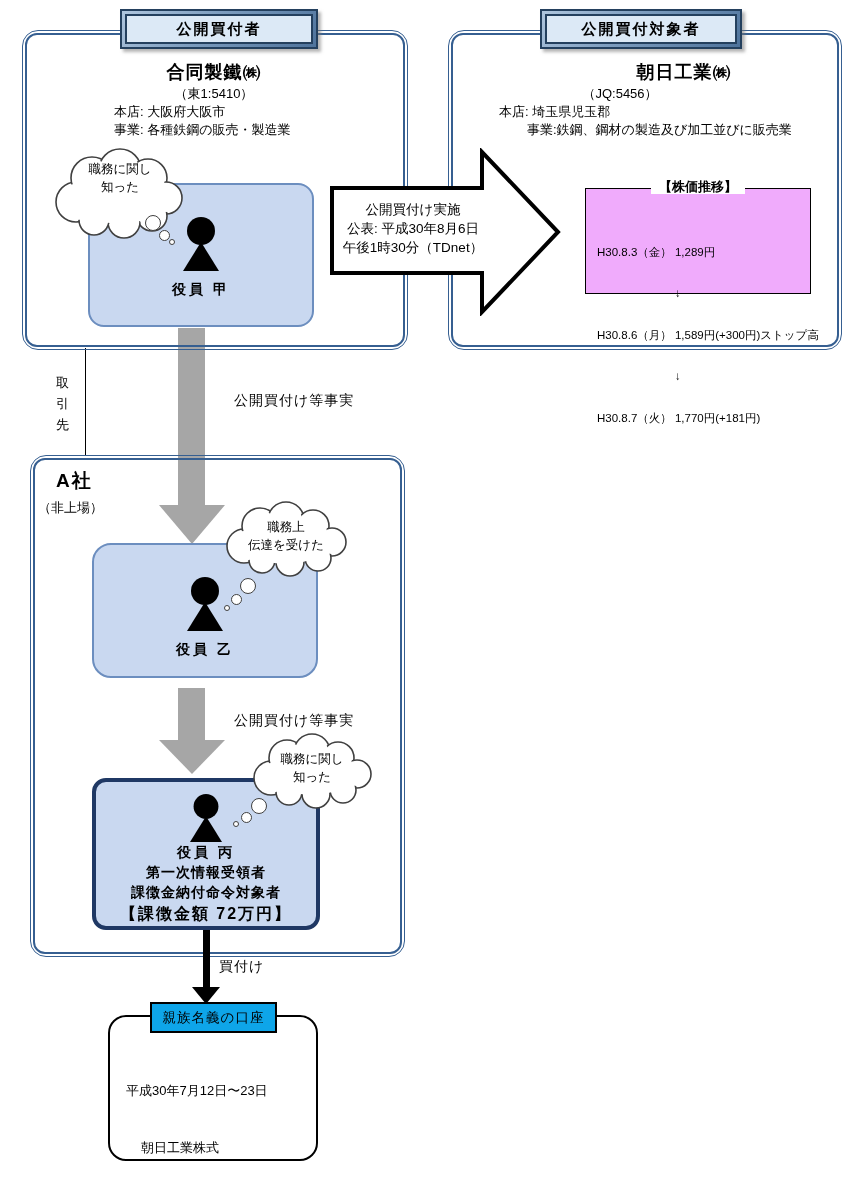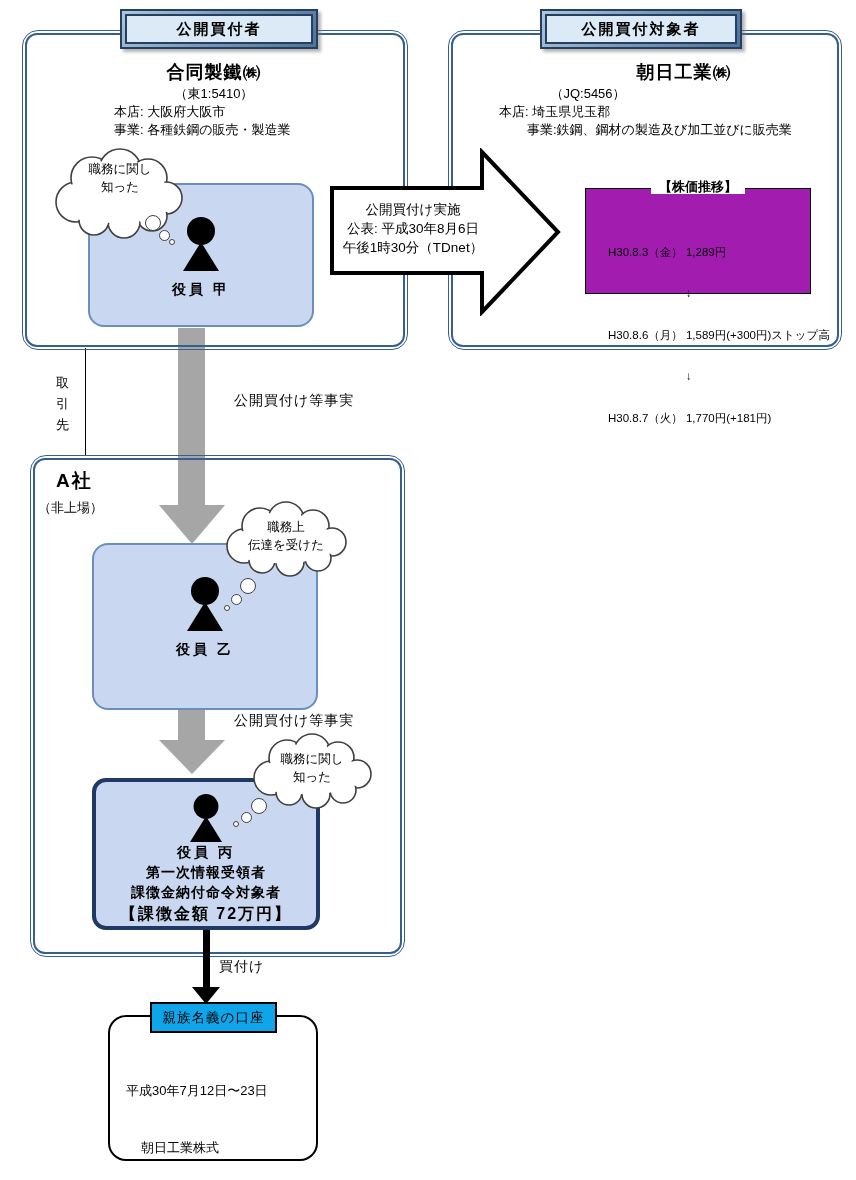--- a/index.html
+++ b/index.html
@@ -28,21 +28,21 @@
   
   .gshaft{position:absolute;background:#A6A6A6;z-index:1;}
   .ghead{position:absolute;width:0;height:0;z-index:1;}
 
   
   .flabel{position:absolute;font-size:14px;letter-spacing:1px;z-index:3;text-align:right;}
   .vlabel{position:absolute;font-size:13px;width:15px;line-height:21px;word-break:break-all;z-index:3;text-align:center;}
   .linkline{position:absolute;width:1px;background:#000;z-index:1;}
 
   
-  .stock{position:absolute;border:1.5px solid #000;background:#a21caf;z-index:3;font-size:11.5px;line-height:14px;padding:14px 0 0 22px;box-sizing:border-box;white-space:pre;}
+  .stock{position:absolute;border:1.5px solid #000;background:#f0abfc;z-index:3;font-size:11.5px;line-height:14px;padding:14px 0 0 11px;box-sizing:border-box;white-space:pre;}
   .stock-title{position:absolute;top:-9px;left:0;right:0;text-align:center;font-size:13px;font-weight:bold;z-index:4;}
   .stock-title span{background:#fff;padding:0 8px;}
   .stock .down{padding-left:78px;line-height:13px;}
 
   
   .bigarrow{position:absolute;z-index:4;}
   .bigarrow-text{position:absolute;z-index:5;font-size:13.5px;line-height:19px;text-align:center;width:150px;}
 
   
   .bubble{position:absolute;z-index:6;}
@@ -74,21 +74,21 @@
   <div class="tab" style="left:540px;top:9px;width:192px;height:30px;">
     <div class="tab-inner">公開買付対象者</div>
   </div>
 
   <div class="cname" style="left:22px;top:60px;width:384px;">合同製鐵㈱</div>
   <div class="cticker" style="left:22px;top:85px;width:384px;">（東1:5410）</div>
   <div class="cinfo" style="left:114px;top:103px;">本店: 大阪府大阪市</div>
   <div class="cinfo" style="left:114px;top:121px;">事業: 各種鉄鋼の販売・製造業</div>
 
   <div class="cname" style="left:448px;top:60px;width:472px;">朝日工業㈱</div>
-  <div class="cticker" style="left:424px;top:85px;width:328px;">（JQ:5456）</div>
+  <div class="cticker" style="left:456px;top:85px;width:328px;">（JQ:5456）</div>
   <div class="cinfo" style="left:499px;top:103px;">本店: 埼玉県児玉郡</div>
   <div class="cinfo" style="left:527px;top:121px;">事業:鉄鋼、鋼材の製造及び加工並びに販売業</div>
 
   <div class="stock" style="left:585px;top:188px;width:226px;height:106px;">
     <div class="stock-title"><span>【株価推移】</span></div>
     <div>H30.8.3（金） 1,289円</div>
     <div class="down">↓</div>
     <div>H30.8.6（月） 1,589円(+300円)ストップ高</div>
     <div class="down">↓</div>
     <div>H30.8.7（火） 1,770円(+181円)</div>
@@ -145,21 +145,21 @@
   <div class="linkline" style="left:85px;top:348px;height:107px;"></div>
   <div class="vlabel" style="left:55px;top:372px;">取引先</div>
 
   <div class="gshaft" style="left:178px;top:328px;width:27px;height:178px;"></div>
   <div class="ghead" style="left:159px;top:505px;border-left:33px solid transparent;border-right:33px solid transparent;border-top:39px solid #A6A6A6;"></div>
   <div class="flabel" style="left:234px;top:392px;">公開買付け等事実</div>
 
   <div class="alabel" style="left:56px;top:468px;">A社</div>
   <div class="anote" style="left:38px;top:499px;">（非上場）</div>
 
-  <div class="pbox" style="left:92px;top:543px;width:226px;height:167px;">
+  <div class="pbox" style="left:92px;top:543px;width:226px;height:135px;border-radius:19px;">
     <svg width="44" height="54" viewBox="0 0 44 54" style="margin-top:32px;">
       <circle cx="22" cy="14" r="14" fill="#000"></circle>
       <polygon points="22,25 40,54 4,54" fill="#000"></polygon>
     </svg>
     <div class="plabel">役員 乙</div>
   </div>
 
   <svg class="bubble" style="left:218px;top:500px;" width="138" height="82" viewBox="0 0 138 82">
     <g stroke="#404040" stroke-width="1.6" fill="#ffffff">
       <circle cx="26" cy="46" r="17"></circle>

